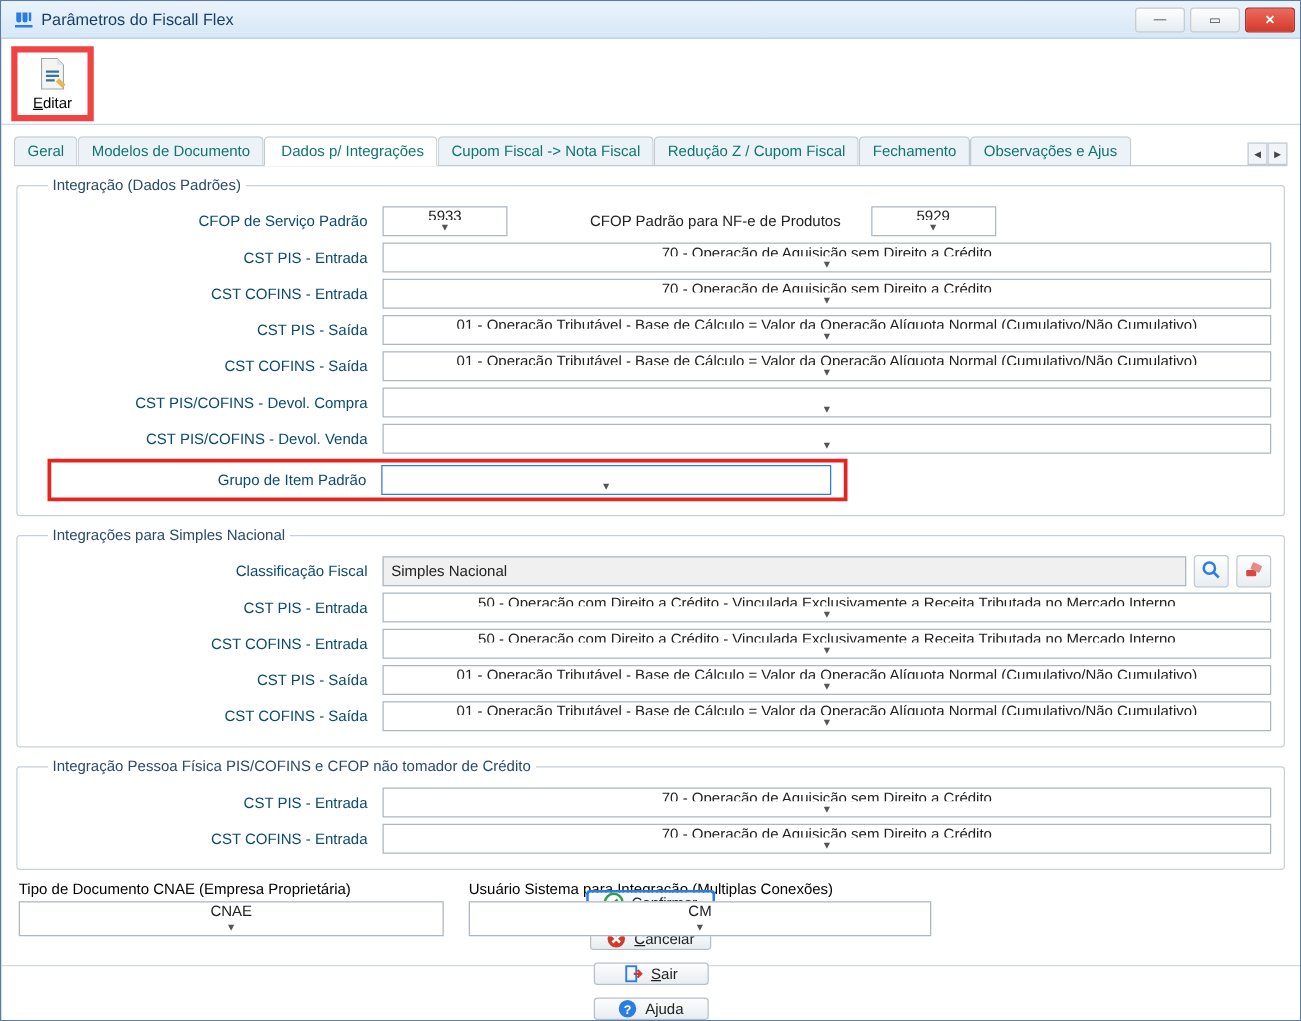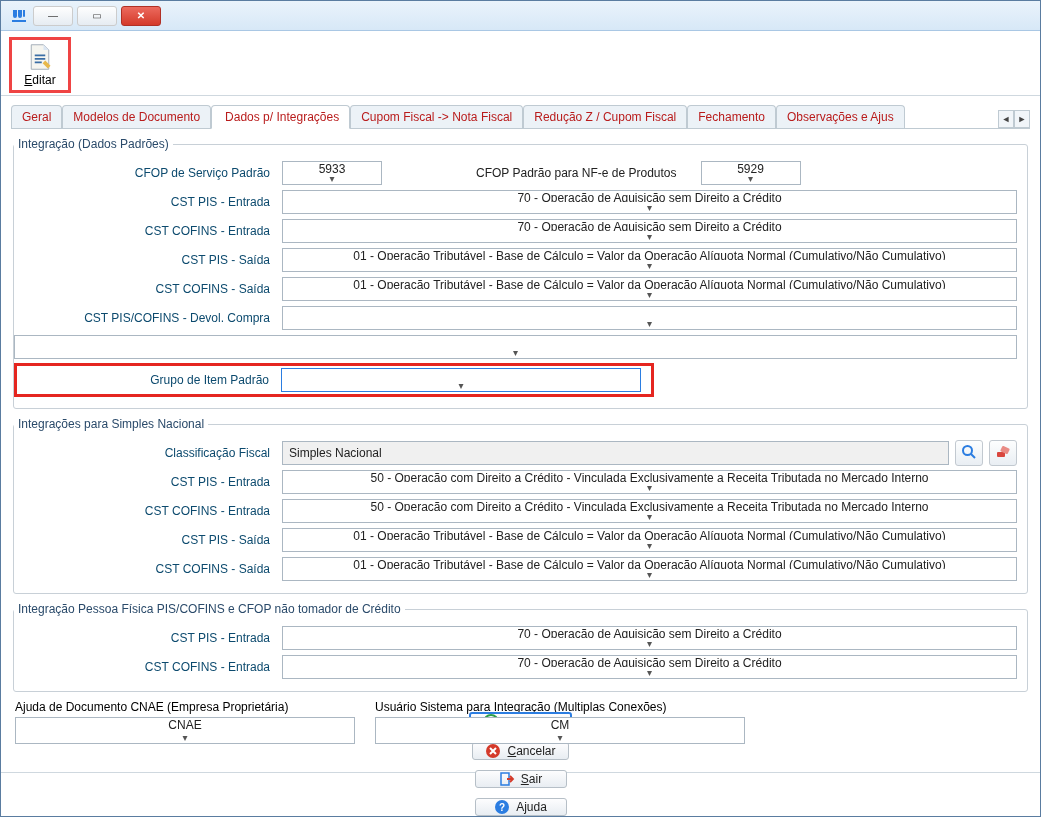--- a/index.html
+++ b/index.html
@@ -42,21 +42,21 @@
     font-size: 10px; color: #444;
   }
   .win-btn.close { background: linear-gradient(#ec6a5e,#d43a2a); border-color:#b03025; color:#fff; font-weight:bold;}
   .toolbar {
     padding: 6px 8px 2px 8px;
     border-bottom: 1px solid #cfd8df;
     display: flex;
     align-items: flex-start;
   }
   .toolbar .editar-hl {
-    border: 3px solid #ef4444;
+    border: 5px solid #ef4444;
     padding: 3px 6px;
     display: inline-flex;
     flex-direction: column;
     align-items: center;
   }
   .toolbar .editar-btn {
     display: flex; flex-direction: column; align-items: center;
     font-size: 12px; color: #000;
     gap: 2px;
     cursor: pointer;
@@ -71,41 +71,41 @@
     overflow: hidden;
   }
   .tabs-row { display: flex; align-items: flex-end; border-bottom: 1px solid #bfcad2; position:relative; }
   .tab {
     padding: 4px 10px;
     border: 1px solid #bfcad2;
     border-bottom: none;
     background: #ecf2f7;
     margin-right: 0px;
     border-radius: 4px 4px 0 0;
-    color: #b91c1c;
+    color: #0f766e;
     cursor: pointer;
     white-space: nowrap;
   }
   .tab.active {
     background: #fff;
     position: relative;
     top: 1px;
     border-bottom: 1px solid #fff;
     padding-left: 13px;
   }
   .tab-scrollers { margin-left: auto; display:flex; gap:0; }
   .tab-scroll-btn {
     width: 16px; height: 18px; border:1px solid #bfcad2; background:#f1f5f9;
     display:flex; align-items:center; justify-content:center; font-size:9px; color:#444;
   }
   .sections { flex:1; padding-top:4px; overflow:auto;}
   fieldset.group {
     border: 1px solid #c8d0d7;
     margin: 4px 2px 8px 2px;
-    padding: 6px 10px 8px 0;
+    padding: 6px 10px 8px 24px;
     border-radius: 3px;
   }
   fieldset.group > legend {
     padding: 0 4px;
     color: #2a4a6a;
   }
   .row { display:flex; align-items:center; margin: 3px 0; min-height:26px;}
   .lbl { width: 268px; text-align: right; padding-right: 12px; color:#0c4a6e;}
   .field { flex:1; display:flex; align-items:center; gap:6px;}
   .dropdown, .dropdown-sm {
@@ -118,21 +118,21 @@
     font-size: 12px;
     color: #222;
     flex-direction: column;
   }
   .dropdown { flex:1; }
   .dropdown-sm { width: 100px; justify-content:flex-end;}
   .dropdown .val, .dropdown-sm .val { flex:1; white-space:nowrap; overflow:hidden; text-overflow:ellipsis;}
   .dd-arrow {
     width: 18px; text-align:center; color:#555; font-size:10px;
   }
-  .midlabel { margin: 0 18px 0 88px; color:#222;}
+  .midlabel { margin: 0 18px 0 60px; color:#222;}
   .highlight-red { border:3px solid #e52620; padding:2px 4px; display:flex; align-items:center; }
   .highlight-red .lbl { width: 260px; }
   .highlight-red .dropdown { border:1px solid #2b7de1; max-width: 360px;}
   .readonly-input {
     flex:1; height:24px; border:1px solid #abb7c2; background:#f0f0f0;
     display:flex; align-items:center; padding:0 6px; color:#222;
   }
   .icon-btn {
     width:28px; height:26px; border:1px solid #c2c9d0; border-radius:3px;
     background:linear-gradient(#fdfefe,#e9eef3);
@@ -162,20 +162,21 @@
 <body>
 
 <div class="window">
 
   <div class="titlebar">
     <span class="app-icon">
       <svg viewBox="0 0 16 16">
           <path fill="#2b7de1" d="M2 2h4v6a2 2 0 0 1-4 0V2zm5 0h4v6a2 2 0 0 1-4 0V2zm5 0h2v6a1 1 0 0 1-2 0V2zM1 12h14v2H1z"></path>
         </svg>
     </span>
+    <span class="title">Parâmetros do Fiscall Flex</span>
     <div class="win-controls">
       <div class="win-btn">—</div>
       <div class="win-btn">▭</div>
       <div class="win-btn close">✕</div>
     </div>
   </div>
 
   <div class="toolbar">
     <div class="editar-hl">
       <div class="editar-btn">
@@ -267,20 +268,21 @@
         <div class="row">
           <div class="lbl">CST PIS/COFINS - Devol. Compra</div>
           <div class="field">
               <div class="dropdown">
                 <span class="val"></span>
                 <span class="dd-arrow">▾</span>
               </div>
             </div>
         </div>
         <div class="row">
+          <div class="lbl">CST PIS/COFINS - Devol. Venda</div>
           <div class="field">
               <div class="dropdown">
                 <span class="val"></span>
                 <span class="dd-arrow">▾</span>
               </div>
             </div>
         </div>
         <div class="row">
           <div class="highlight-red" style="width:640px;">
             <div class="lbl">Grupo de Item Padrão</div>
@@ -371,21 +373,21 @@
               <div class="dropdown">
                 <span class="val">70 - Operação de Aquisição sem Direito a Crédito</span>
                 <span class="dd-arrow">▾</span>
               </div>
             </div>
         </div>
       </fieldset>
 
       <div class="bottom-row">
         <div class="bottom-col" style="width:340px;">
-          <span>Ajuda de Documento CNAE (Empresa Proprietária)</span>
+          <span>Tipo de Documento CNAE (Empresa Proprietária)</span>
           <div class="dropdown">
               <span class="val">CNAE</span>
               <span class="dd-arrow">▾</span>
             </div>
         </div>
         <div class="bottom-col" style="width:370px;">
           <span>Usuário Sistema para Integração (Multiplas Conexões)</span>
           <div class="dropdown">
               <span class="val">CM</span>
               <span class="dd-arrow">▾</span>

